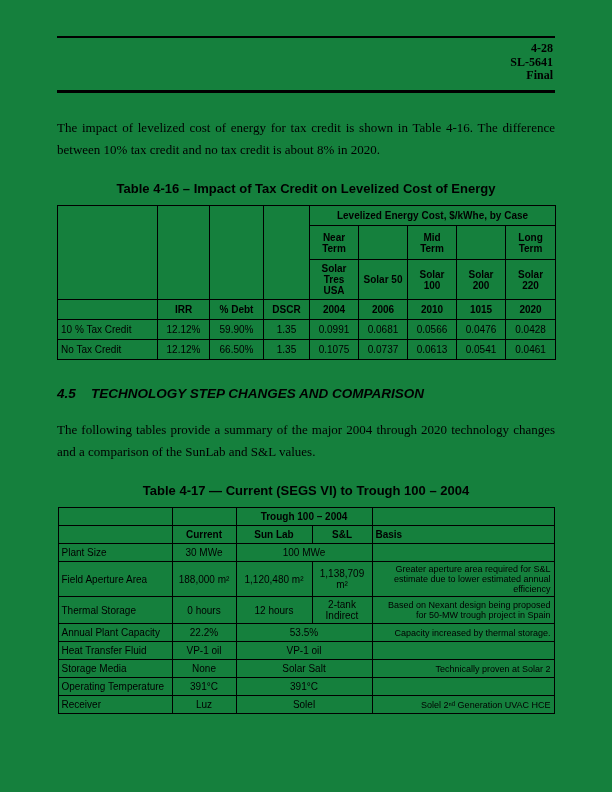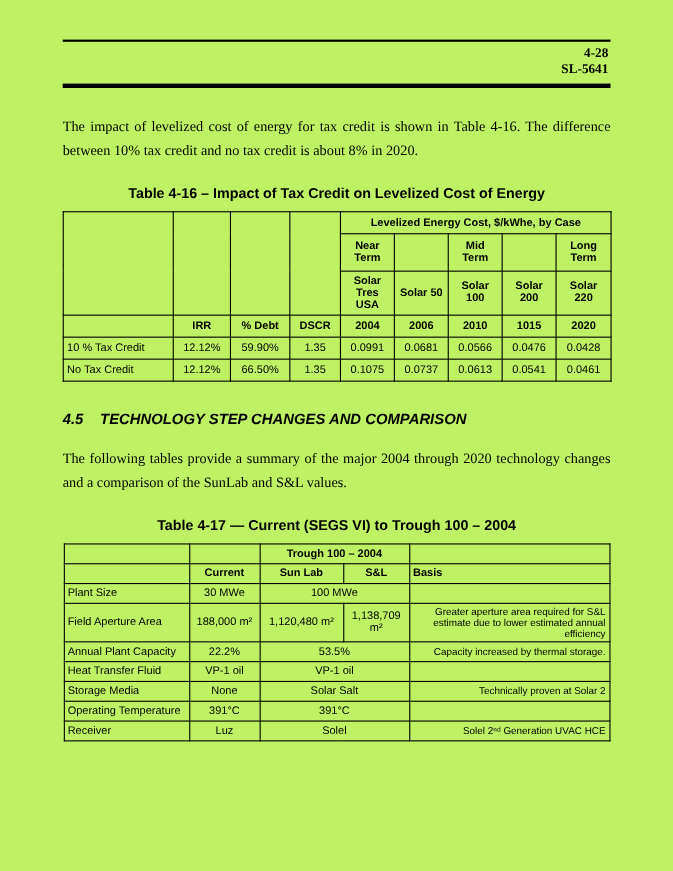--- a/index.html
+++ b/index.html
@@ -1,19 +1,19 @@
 <!DOCTYPE html>
 <html><head>
 <meta charset="utf-8">
 <style>
   * { box-sizing: border-box; }
   html, body { margin: 0; padding: 0; background: #ffffff; }
   .page {
     width: 612px; height: 792px; position: relative;
-    background: #bef264; overflow: hidden;
+    background: #15803d; overflow: hidden;
     font-family: "Liberation Serif", serif; color: #000;
   }
   .content { padding: 36px 57px 0 57px; }
 
   .rule-thin { height: 2px; background: #000; }
   .header-block {
     text-align: right; font-family: "Liberation Serif", serif;
     font-weight: bold; font-size: 12px; line-height: 13.5px;
     padding: 4px 2px 7px 0;
   }
@@ -50,20 +50,21 @@
 </head>
 <body>
 
 <div class="page">
   <div class="content">
 
     <div class="rule-thin"></div>
     <div class="header-block">
       <div>4-28</div>
       <div>SL-5641</div>
+      <div>Final</div>
     </div>
     <div class="rule-thick"></div>
 
     <p class="body-text">The impact of levelized cost of energy for tax credit is shown in Table 4-16. The difference between 10% tax credit and no tax credit is about 8% in 2020.</p>
 
     <div class="table-title">Table 4-16 – Impact of Tax Credit on Levelized Cost of Energy</div>
 
     <table class="t416">
       <colgroup>
         <col style="width:100px">
@@ -173,20 +174,27 @@
       </tr>
 
       <tr>
         <td class="lbl">Field Aperture Area</td>
         <td class="c">188,000 m²</td>
         <td class="c">1,120,480 m²</td>
         <td class="c">1,138,709 m²</td>
         <td class="basis">Greater aperture area required for S&amp;L estimate due to lower estimated annual efficiency</td>
       </tr>
 
+      <tr>
+        <td class="lbl">Thermal Storage</td>
+        <td class="c">0 hours</td>
+        <td class="c">12 hours</td>
+        <td class="c">2-tank Indirect</td>
+        <td class="basis">Based on Nexant design being proposed for 50-MW trough project in Spain</td>
+      </tr>
 
       <tr>
         <td class="lbl" style="height:18px">Annual Plant Capacity</td>
         <td class="c">22.2%</td>
         <td colspan="2" class="c">53.5%</td>
         <td class="basis">Capacity increased by thermal storage.</td>
       </tr>
 
       <tr>
         <td class="lbl" style="height:18px">Heat Transfer Fluid</td>

